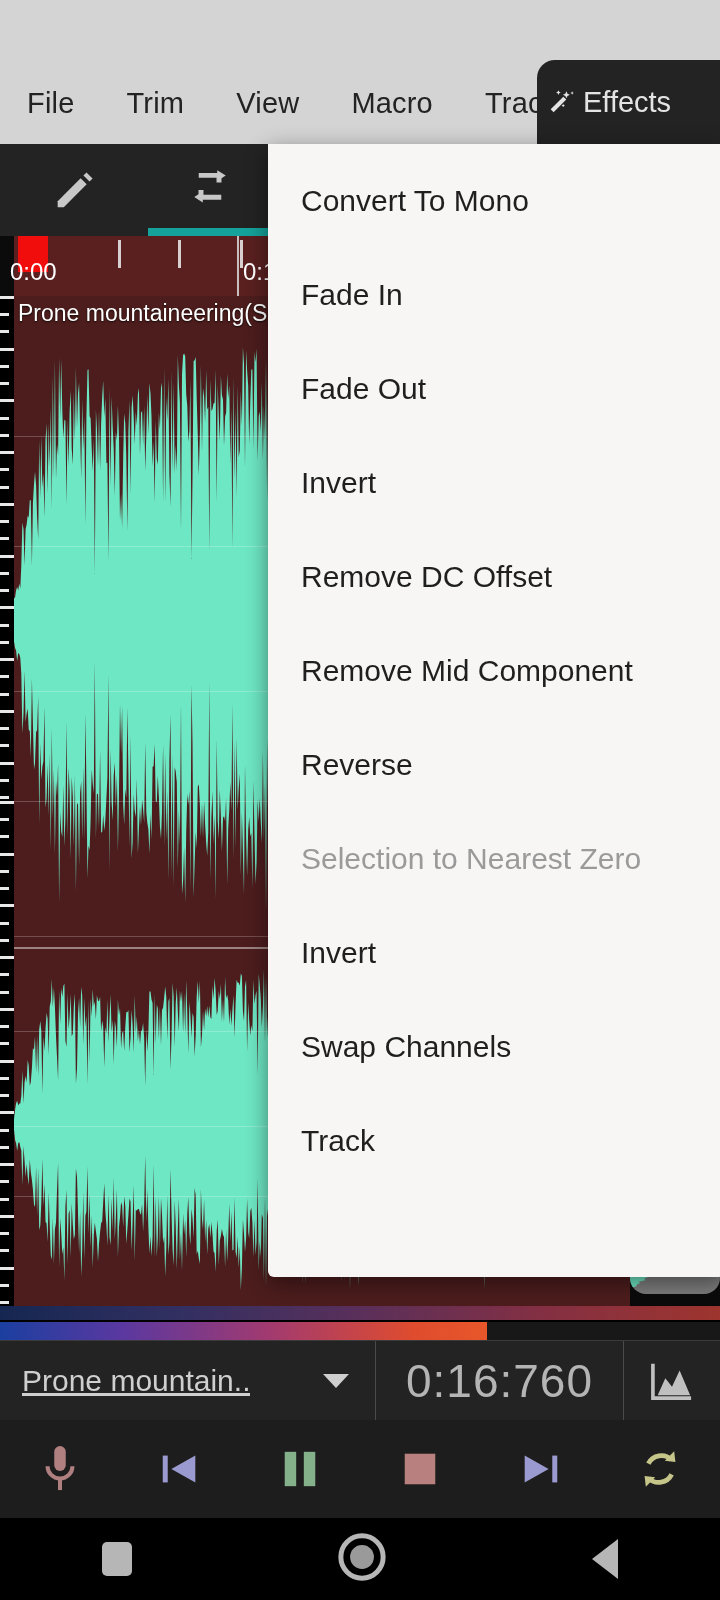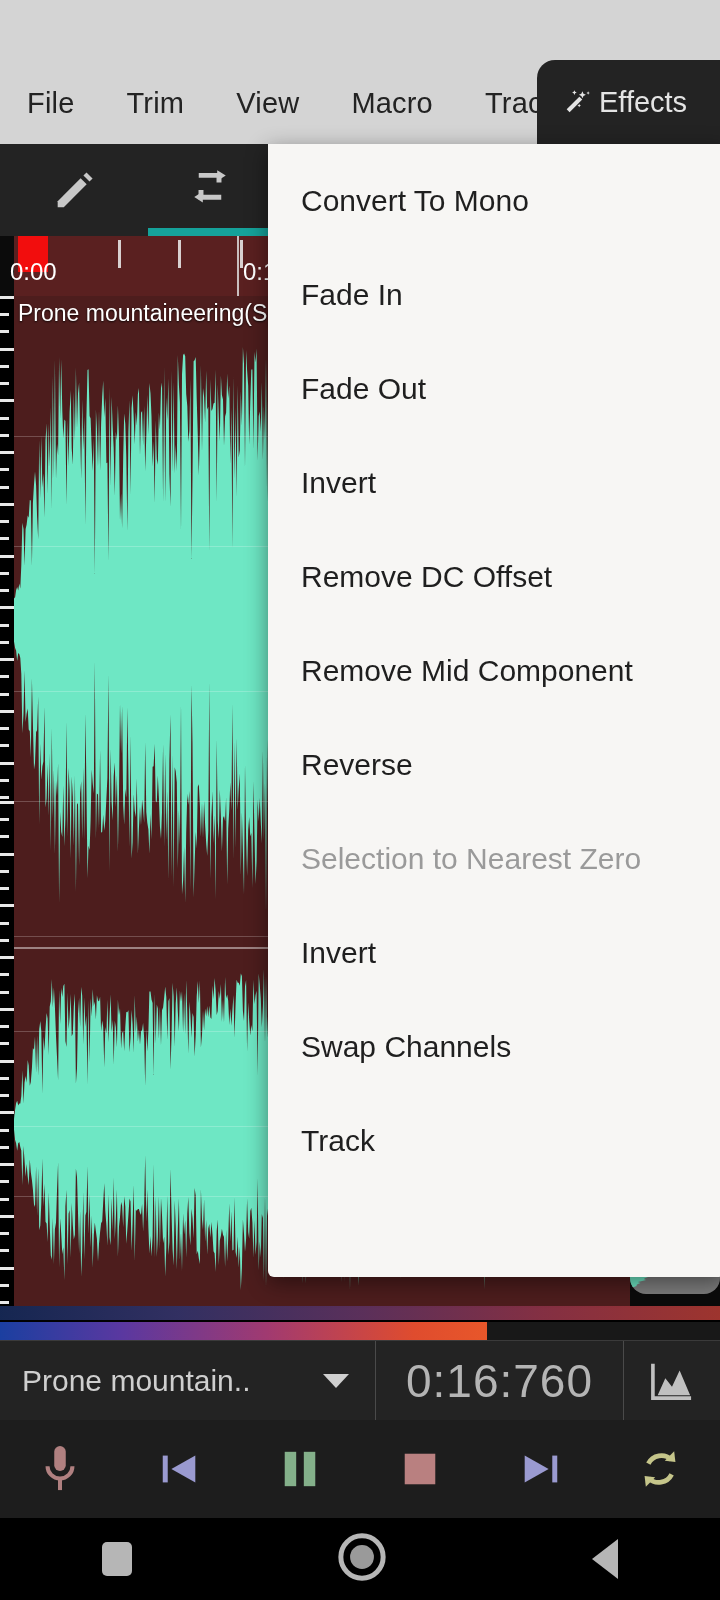--- a/index.html
+++ b/index.html
@@ -18,21 +18,21 @@
     display:flex; align-items:center; gap:0px;
   }
   .menu-item {
     font-size:29px; color:#232323; padding:0 26px; letter-spacing:0.2px;
     line-height:82px; white-space:nowrap; cursor:pointer;
   }
   .effects-tab {
     position:absolute; left:537px; top:60px; width:183px; height:84px;
     background:#232323; border-top-left-radius:18px;
     display:flex; align-items:center; justify-content:flex-start;
-    padding-left:24px; gap:4px; cursor:pointer;
+    padding-left:8px; gap:4px; cursor:pointer;
   }
   .effects-tab .label { font-size:29px; color:#e4e4e4; white-space:nowrap; }
   .wand { width:34px; height:32px; flex:0 0 auto; display:block; }
 
   
   .editor {
     position:absolute; left:0; top:144px; width:720px; height:1162px;
     background:#0b0b0b; overflow:hidden;
   }
   .toolbar {
@@ -98,21 +98,21 @@
   
   .infobar {
     position:absolute; left:0; top:1340px; width:720px; height:80px;
     background:#232323; display:flex; align-items:stretch;
     border-top:1px solid #3a3a3a;
   }
   .file-select {
     flex:0 0 376px; display:flex; align-items:center; justify-content:space-between;
     padding:0 26px 0 22px; border-right:1px solid #4a4a4a; cursor:pointer;
   }
-  .file-select .name { font-size:30px; color:#cfcfcf; white-space:nowrap; overflow:hidden; }
+  .file-select .name { font-size:30px; color:#cfcfcf; white-space:nowrap; overflow:hidden;text-decoration:underline; }
   .caret { width:0;height:0;border-left:13px solid transparent;border-right:13px solid transparent;border-top:14px solid #cfcfcf; }
   .timecode {
     flex:1 1 auto; display:flex; align-items:center; justify-content:center;
     font-size:46px; color:#b4b4b4; letter-spacing:1px; border-right:1px solid #4a4a4a;
   }
   .wave-ico { flex:0 0 96px; display:flex; align-items:center; justify-content:center; cursor:pointer; }
 
   
   .transport {
     position:absolute; left:0; top:1420px; width:720px; height:98px;

